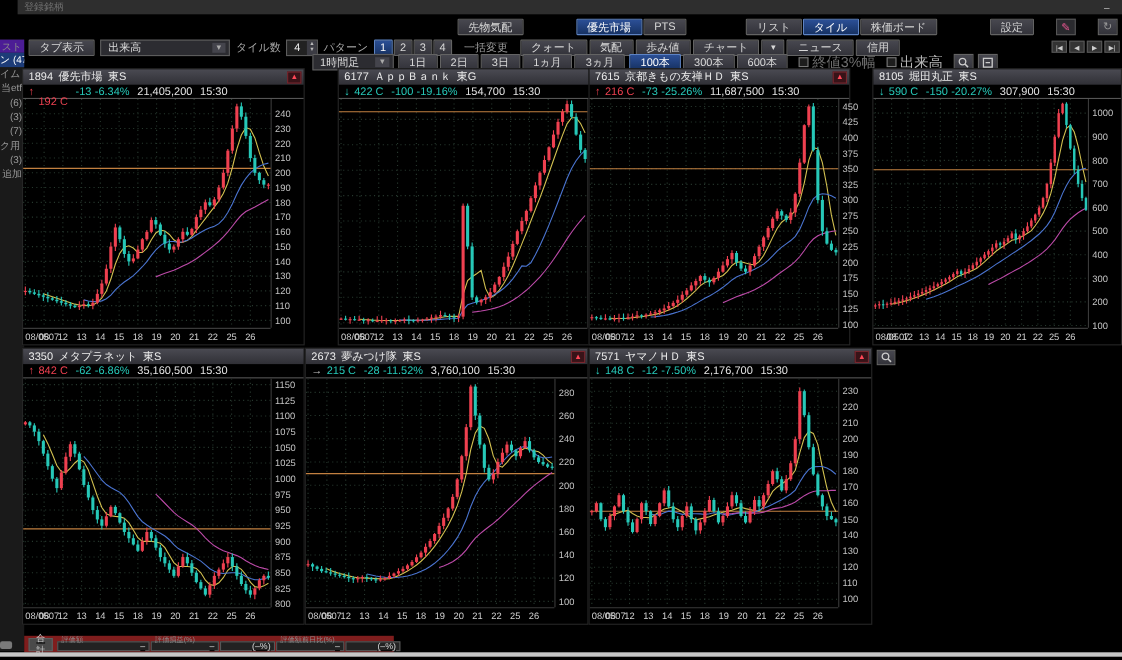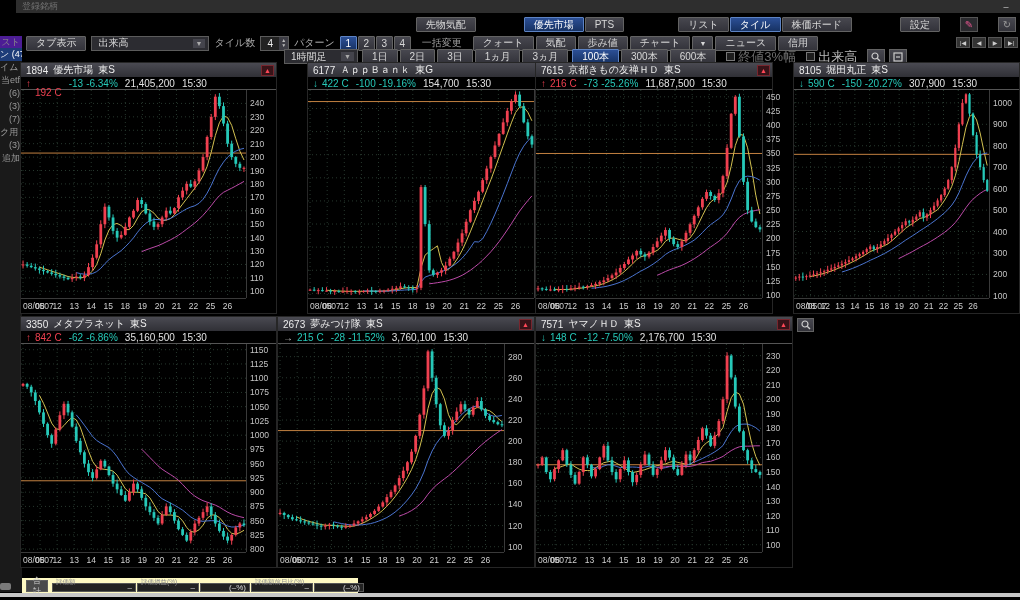--- a/index.html
+++ b/index.html
@@ -69,22 +69,22 @@
   .p-h2 .vol, .p-h2 .time { color:#e2e2e2; }
   .up { color:#ef4050; } .down { color:#26c8b8; } .flat { color:#c4c4c4; }
   .neg { color:#26c8b8; }
   svg.plot { display:block; }
 
   .lensbtn { position:absolute; left:797px; top:318px; width:17px; height:14px;
     display:flex; align-items:center; justify-content:center;
     background:linear-gradient(#47474f,#33333a); border:1px solid #636363; }
 
   
-  .bottombar { position:absolute; left:22px; top:578px; width:336px; height:15px; background:#fef9c3;
-    display:flex; align-items:center; font-size:8px; }
+  .bottombar { position:absolute; left:22px; top:578px; width:336px; height:15px; background:#7f1d1d;
+    display:flex; align-items:center; font-size:8px;text-decoration:underline; }
   .bb-total { color:#cfcfcf; background:#4a4a4a; border:1px solid #5e5e5e; font-size:8px;
     padding:0 6px; height:12px; display:flex; align-items:center; margin:0 4px; }
   .bb-col { position:relative; height:15px; display:flex; align-items:flex-end; }
   .bb-col .lbl { position:absolute; top:0px; left:4px; color:#8d8d8d; font-size:6.5px; white-space:nowrap; }
   .bb-box { background:#222; border:1px solid #575757; color:#ddd; height:9px; display:flex;
     align-items:center; justify-content:flex-end; padding:0 3px; margin:0 1px 1px 0; font-size:8px; }
   .hthumb { position:absolute; left:0; top:583px; width:11px; height:7px; background:#7a7a7a; border-radius:2px; }
   .lightstrip { position:absolute; left:0; top:593px; width:100%; height:4px; background:#c6c6c6; }
 </style>
 </head>

